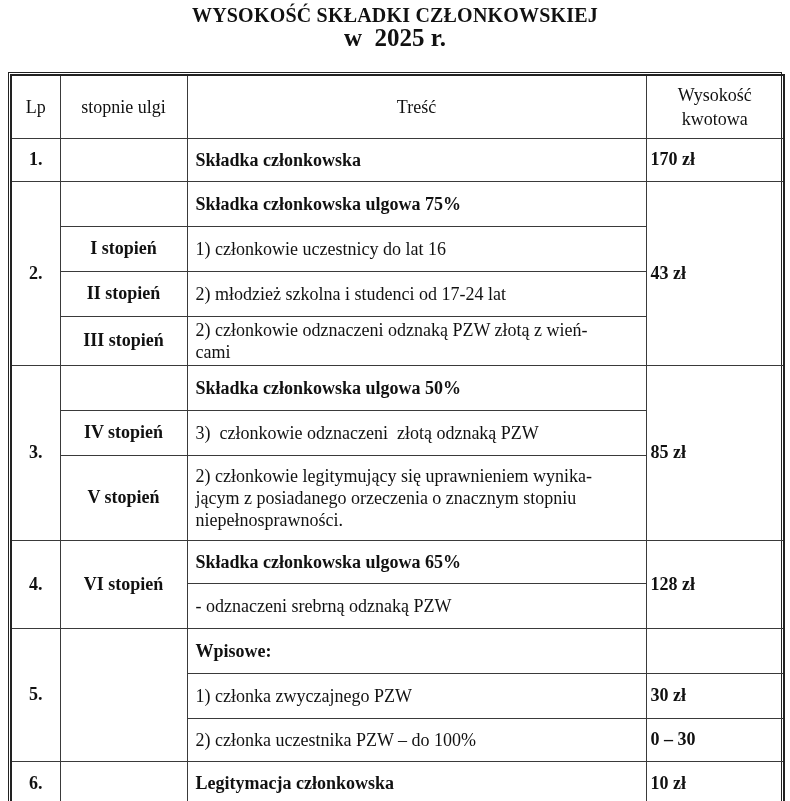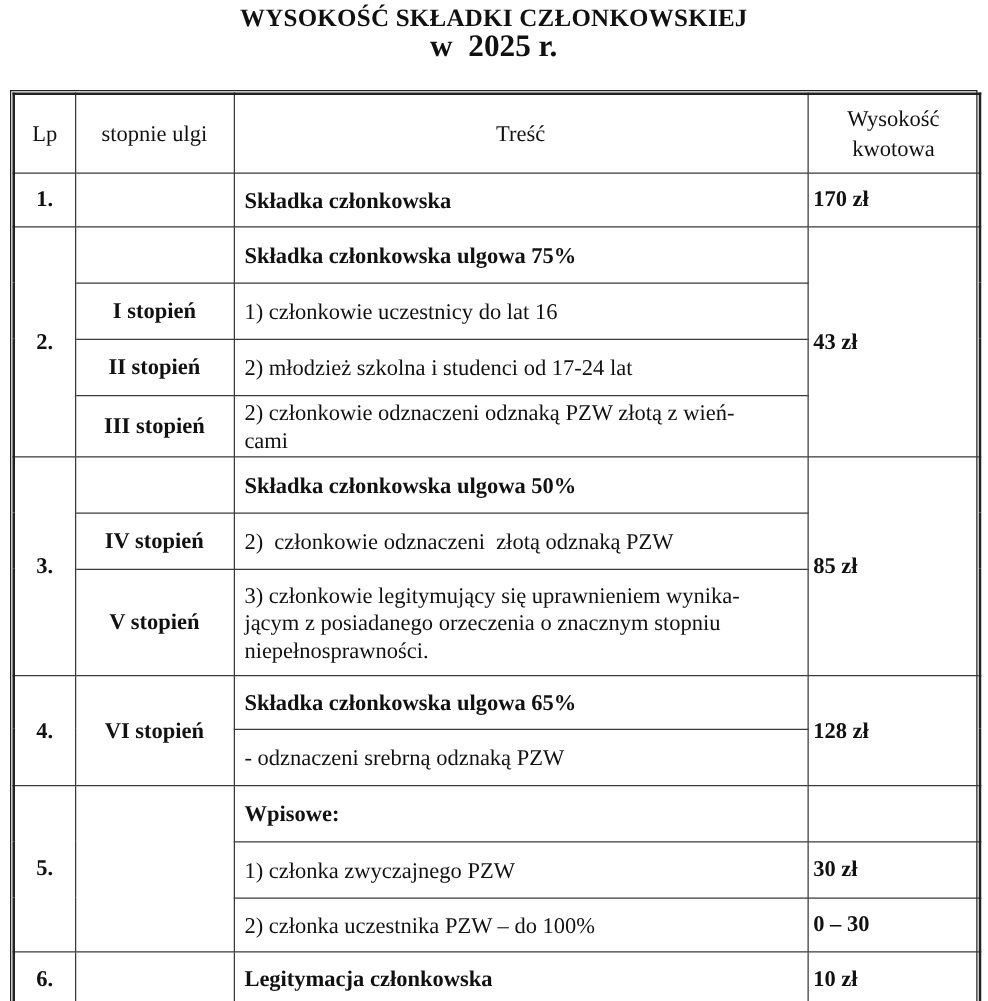--- a/index.html
+++ b/index.html
@@ -147,25 +147,25 @@
       </tr>
 
       <tr class="rh-m">
         <td class="lp" rowspan="3">3.</td>
         <td class="degree"></td>
         <td class="content bold">Składka członkowska ulgowa 50%</td>
         <td class="amount" rowspan="3">85 zł</td>
       </tr>
       <tr class="rh-m">
         <td class="degree">IV stopień</td>
-        <td class="content">2)  członkowie odznaczeni  złotą odznaką PZW</td>
+        <td class="content">3)  członkowie odznaczeni  złotą odznaką PZW</td>
       </tr>
       <tr class="rh-xl">
         <td class="degree">V stopień</td>
-        <td class="content">3) członkowie legitymujący się uprawnieniem wynika-
+        <td class="content">2) członkowie legitymujący się uprawnieniem wynika-
 jącym z posiadanego orzeczenia o znacznym stopniu
 niepełnosprawności.</td>
       </tr>
 
       <tr class="rh-s">
         <td class="lp" rowspan="2">4.</td>
         <td class="degree" rowspan="2">VI stopień</td>
         <td class="content bold">Składka członkowska ulgowa 65%</td>
         <td class="amount" rowspan="2">128 zł</td>
       </tr>

